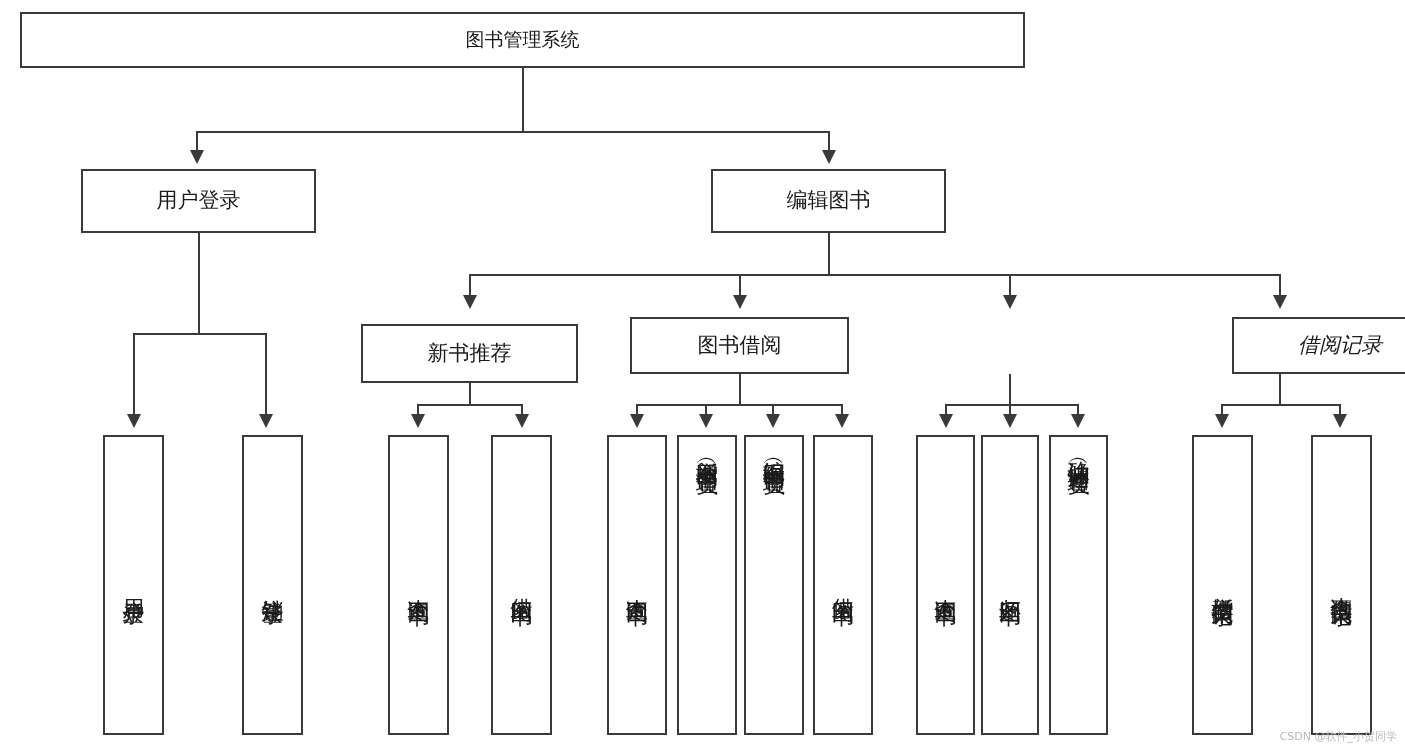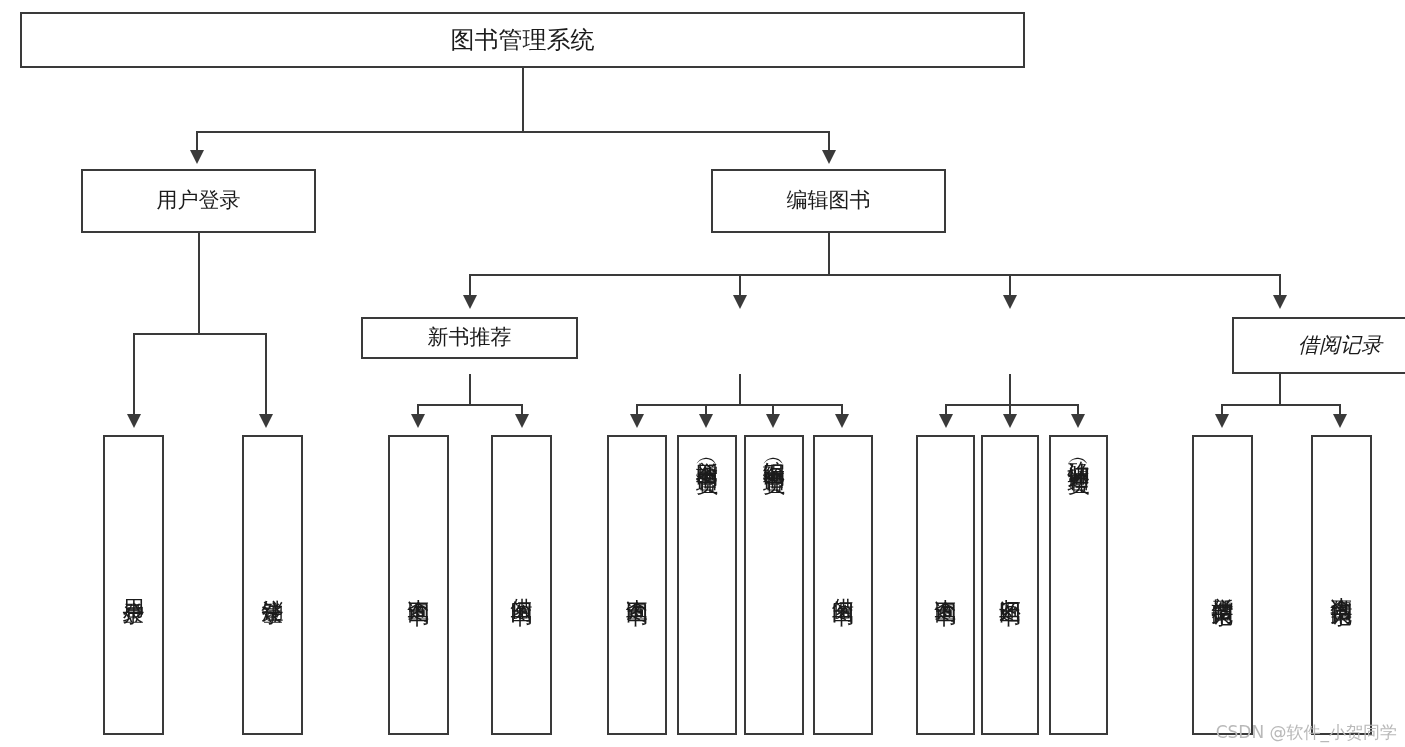--- a/index.html
+++ b/index.html
@@ -28,21 +28,21 @@
     justify-content: center;
     color: #1b1b1b;
     z-index: 3;
   }
   .box .lbl {
     display: block;
     line-height: 1.12;
     white-space: pre;
     text-align: center;
   }
-  .box.root .lbl   { font-size: 24px; }
+  .box.root .lbl   { font-size: 19px; }
   .box.lvl2 .lbl   { font-size: 21px; }
   .box.lvl3 .lbl   { font-size: 21px; }
   
   .box.leaf {
     align-items: flex-start;
     padding-top: 6px;
   }
   .box.leaf .lbl {
     writing-mode: vertical-rl;
     text-orientation: upright;
@@ -66,21 +66,21 @@
     border-left: 7px solid transparent;
     border-right: 7px solid transparent;
     border-top: 14px solid #3a3a3a;
     z-index: 2;
   }
   
   #watermark {
     position: absolute;
     right: 8px;
     bottom: 3px;
-    font-size: 17px;
+    font-size: 11px;
     color: #b9b9b9;
     white-space: nowrap;
     z-index: 5;
   }
 </style>
 </head>
 <body>
 
 <div id="canvas">
 
@@ -117,22 +117,25 @@
   <div class="hline" style="left:469px; top:274px; width:812px; height:2px;"></div>
   <div class="vline" style="left:469px; top:274px; width:2px; height:24px;"></div>
   <div class="arrow" style="left:463px; top:295px;"></div>
   <div class="vline" style="left:739px; top:274px; width:2px; height:24px;"></div>
   <div class="arrow" style="left:733px; top:295px;"></div>
   <div class="vline" style="left:1009px; top:274px; width:2px; height:24px;"></div>
   <div class="arrow" style="left:1003px; top:295px;"></div>
   <div class="vline" style="left:1279px; top:274px; width:2px; height:24px;"></div>
   <div class="arrow" style="left:1273px; top:295px;"></div>
 
-  <div class="box lvl3" style="left:361px; top:317px; width:217px; height:42px;">
+  <div class="box lvl3" style="left:361px; top:324px; width:217px; height:59px;">
     <span class="lbl">新书推荐</span>
+  </div>
+  <div class="box lvl3" style="left:630px; top:317px; width:219px; height:57px;">
+    <span class="lbl">图书借阅</span>
   </div>
   <div class="box lvl3" style="left:1232px; top:317px; width:216px; height:57px;font-style:italic;">
     <span class="lbl">借阅记录</span>
   </div>
 
   <div class="vline" style="left:469px; top:374px; width:2px; height:31px;"></div>
   <div class="hline" style="left:417px; top:404px; width:106px; height:2px;"></div>
   <div class="vline" style="left:417px; top:404px; width:2px; height:13px;"></div>
   <div class="arrow" style="left:411px; top:414px;"></div>
   <div class="vline" style="left:521px; top:404px; width:2px; height:13px;"></div>

